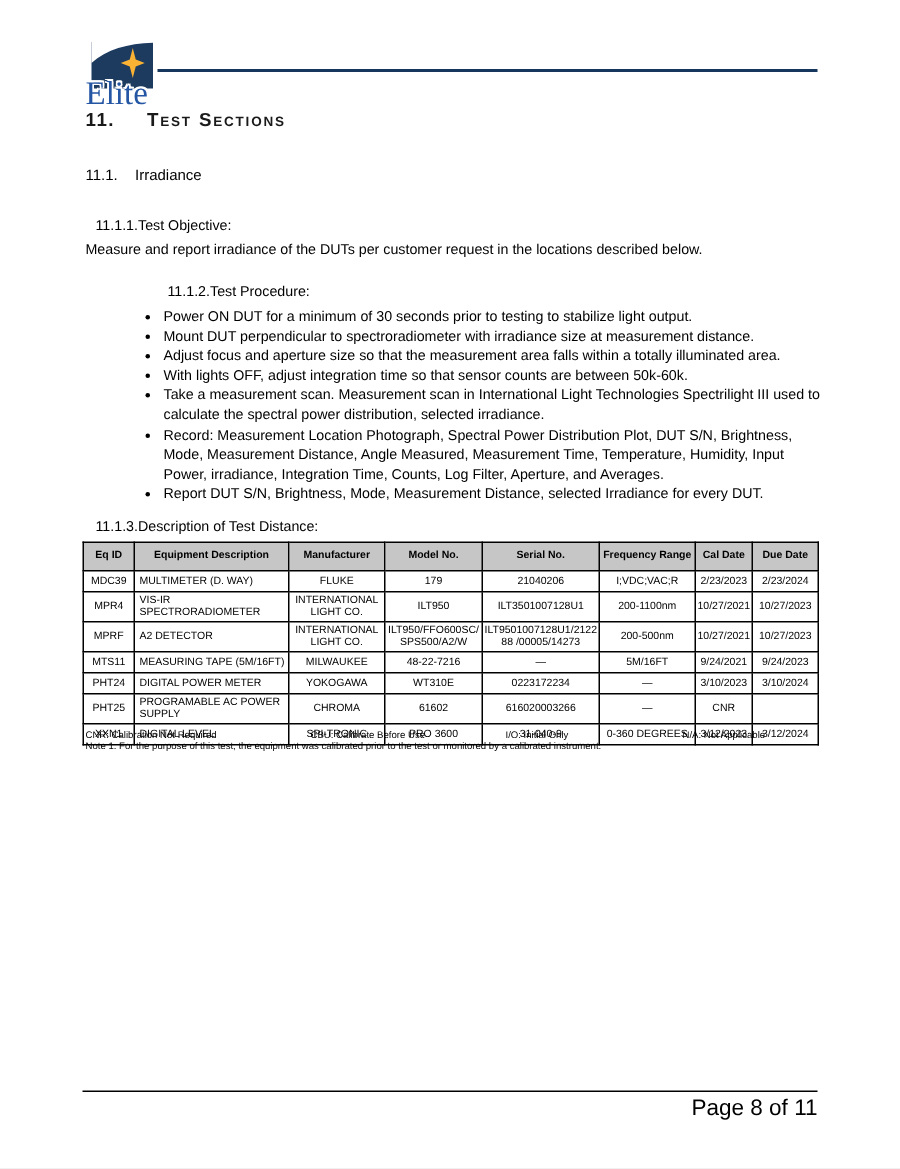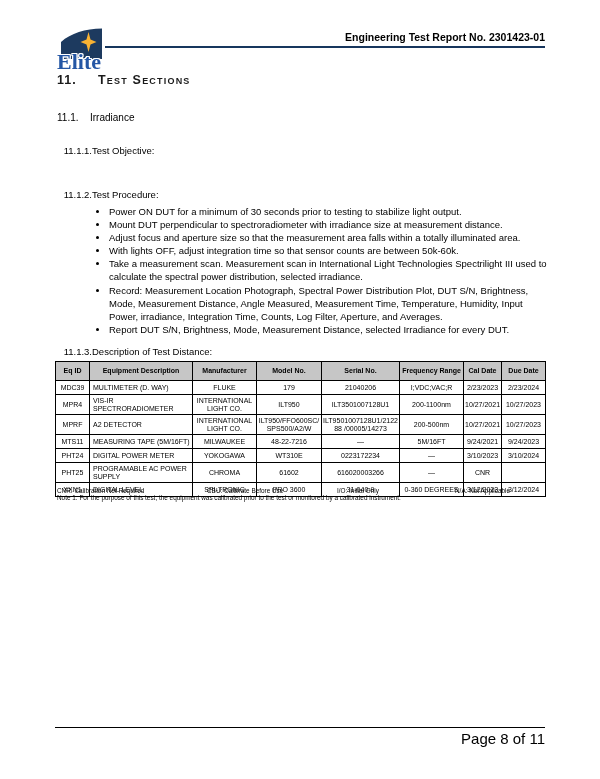--- a/index.html
+++ b/index.html
@@ -12,21 +12,21 @@
     font-family: "Liberation Sans", sans-serif;
     color: #000;
     overflow: hidden;
   }
   
   .logo { position:absolute; left:57px; top:27px; width:50px; height:46px; }
   .logo svg { position:absolute; left:0; top:0; }
   .logo .wordmark {
     position:absolute; left:0px; top:22px;
     font-family:"Liberation Serif", serif;
-    font-weight:bold; font-size:22px; color:#2456a4; letter-spacing:0px;
+    font-weight:normal; font-size:22px; color:#2456a4; letter-spacing:0px;
     text-shadow:-1px -1px 0 #fff, 1px -1px 0 #fff, -1px 1px 0 #fff, 1px 1px 0 #fff, 0 -1px 0 #fff, 0 1px 0 #fff, -1px 0 0 #fff, 1px 0 0 #fff;
     text-align:center;
   }
   .report-no {
     position:absolute; right:55px; top:31px;
     font-size:10.5px; font-weight:bold;
   }
   .header-rule {
     position:absolute; left:105px; width:440px; top:46px; height:2px;
     background:#17365d;
@@ -73,36 +73,36 @@
   <div class="logo">
     <svg width="50" height="46" viewBox="0 0 50 46">
       <rect x="4" y="1" width="41" height="31" fill="#1d3a5f"></rect>
       <path d="M4,1 L4,15 C14,6 28,2 45,1.5 L45,1 Z" fill="#ffffff"></path>
       <g transform="translate(31.5,15)">
         <path d="M0,-10 L2,-2.4 L8,0 L2,2.4 L0,10 L-2,2.4 L-8,0 L-2,-2.4 Z" fill="#f9b233"></path>
       </g>
     </svg>
     <span class="wordmark">Elite</span>
   </div>
-  <div class="report-no">Engineering Test Report No. 2301423-01</div>
   <div class="header-rule"></div>
 
   <div class="main-heading">
     <span class="num">11.</span><span class="ttl">Test Sections</span>
   </div>
 
   <div class="sub-heading" style="top:112px;">
     <span class="num">11.1.</span><span>Irradiance</span>
   </div>
 
   <div class="sub3-heading" style="top:145px;">
     <span class="num">11.1.1.</span><span>Test Objective:</span>
   </div>
-
-  <div class="sub3-heading" style="top:189px;">
+  <div class="body-text" style="top:160px;">Measure and report irradiance of the DUTs per customer request in the locations described below.</div>
+
+  <div class="sub3-heading" style="top:189px;margin-left:48px;">
     <span class="num">11.1.2.</span><span>Test Procedure:</span>
   </div>
   <div class="bullets">
     <ul>
         <li>Power ON DUT for a minimum of 30 seconds prior to testing to stabilize light output.</li>
         <li>Mount DUT perpendicular to spectroradiometer with irradiance size at measurement distance.</li>
         <li>Adjust focus and aperture size so that the measurement area falls within a totally illuminated area.</li>
         <li>With lights OFF, adjust integration time so that sensor counts are between 50k-60k.</li>
         <li>Take a measurement scan. Measurement scan in International Light Technologies Spectrilight III used to calculate the spectral power distribution, selected irradiance.</li>
         <li>Record: Measurement Location Photograph, Spectral Power Distribution Plot, DUT S/N, Brightness, Mode, Measurement Distance, Angle Measured, Measurement Time, Temperature, Humidity, Input Power, irradiance, Integration Time, Counts, Log Filter, Aperture, and Averages.</li>

